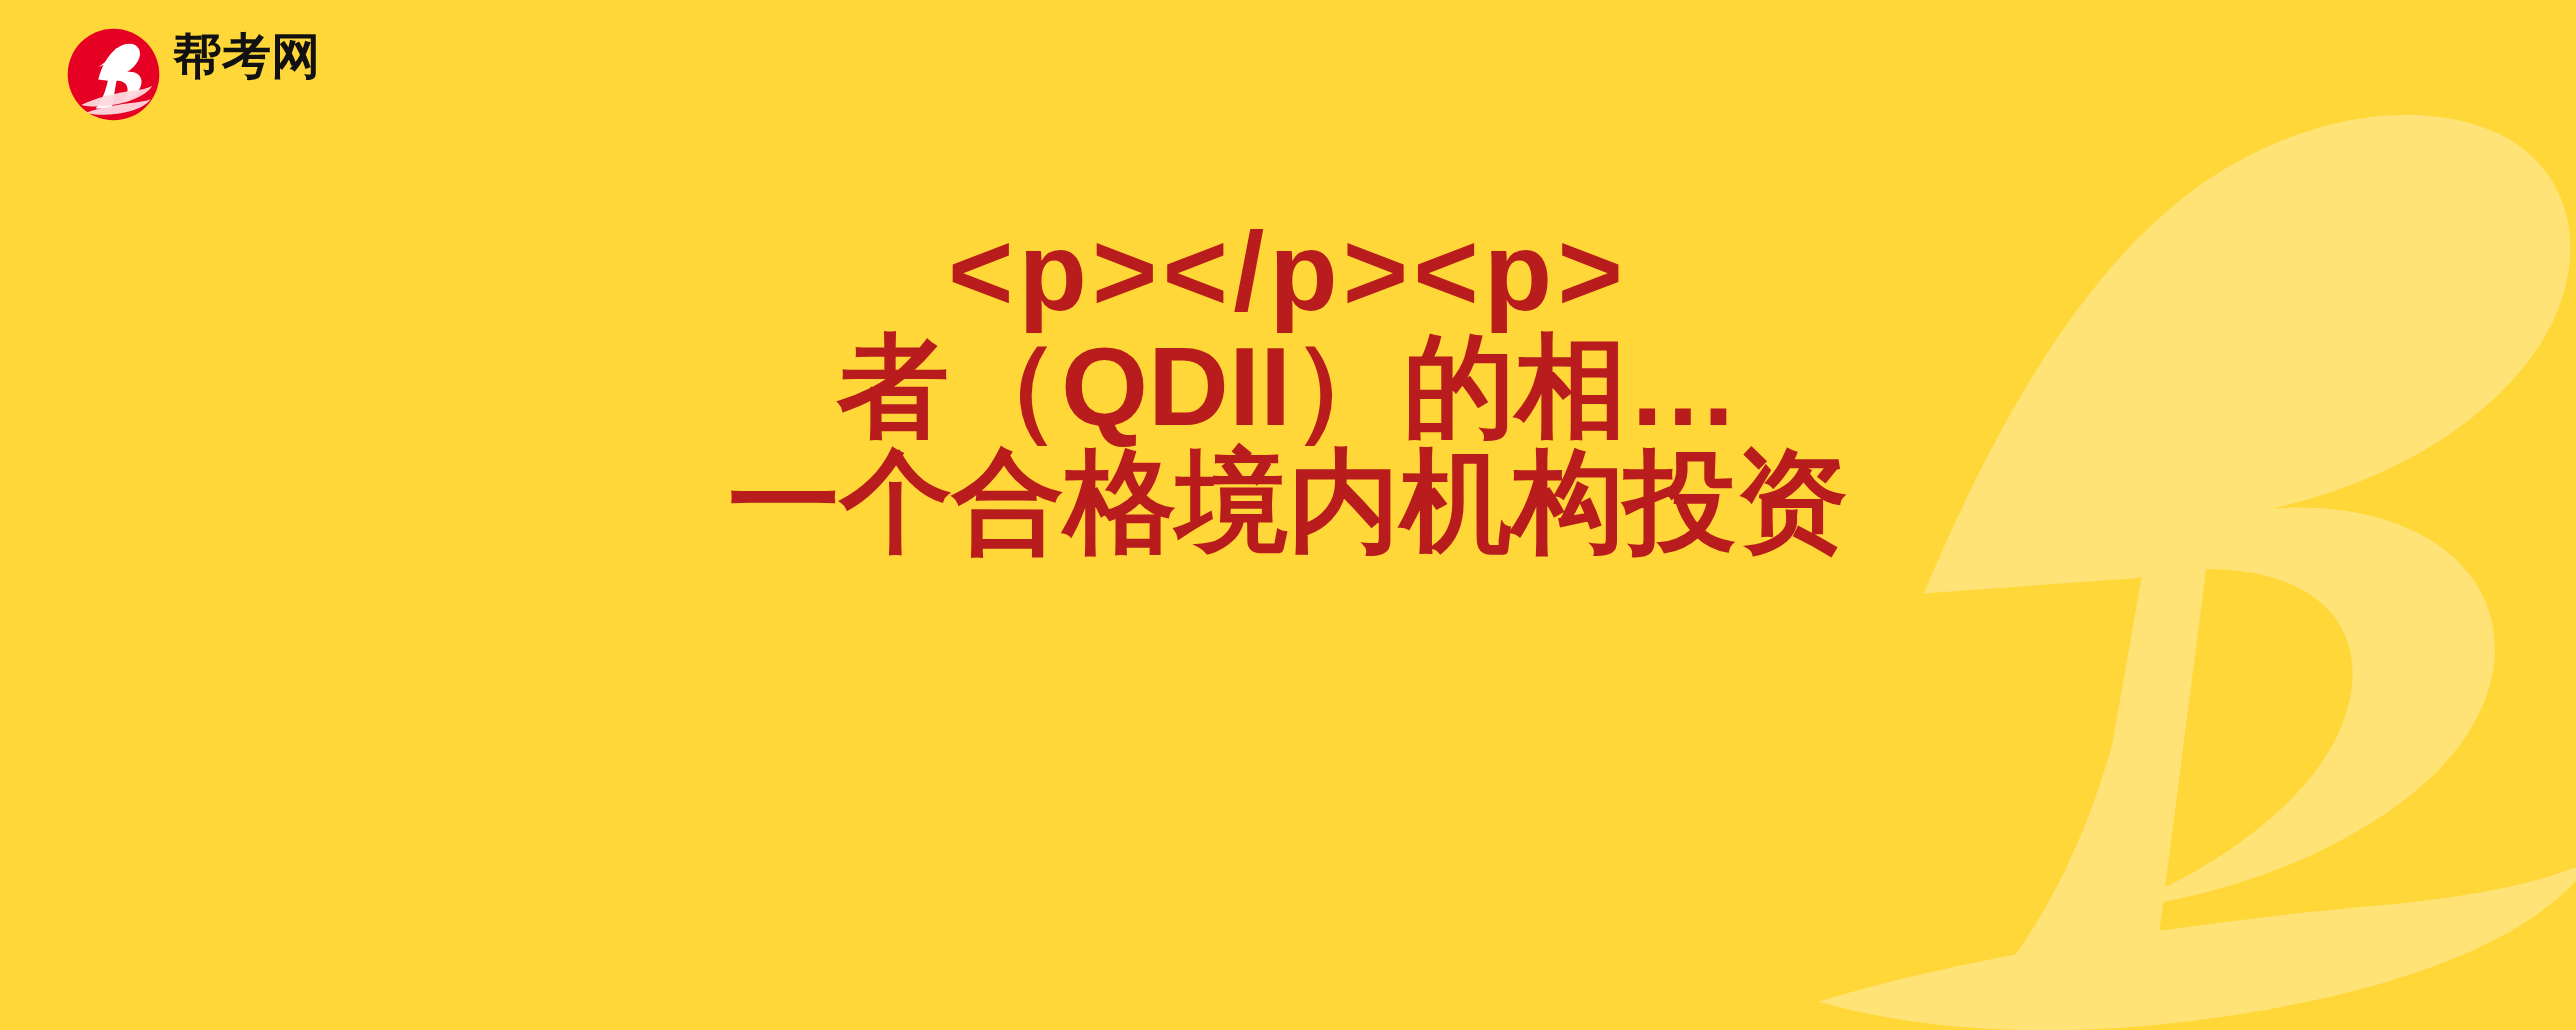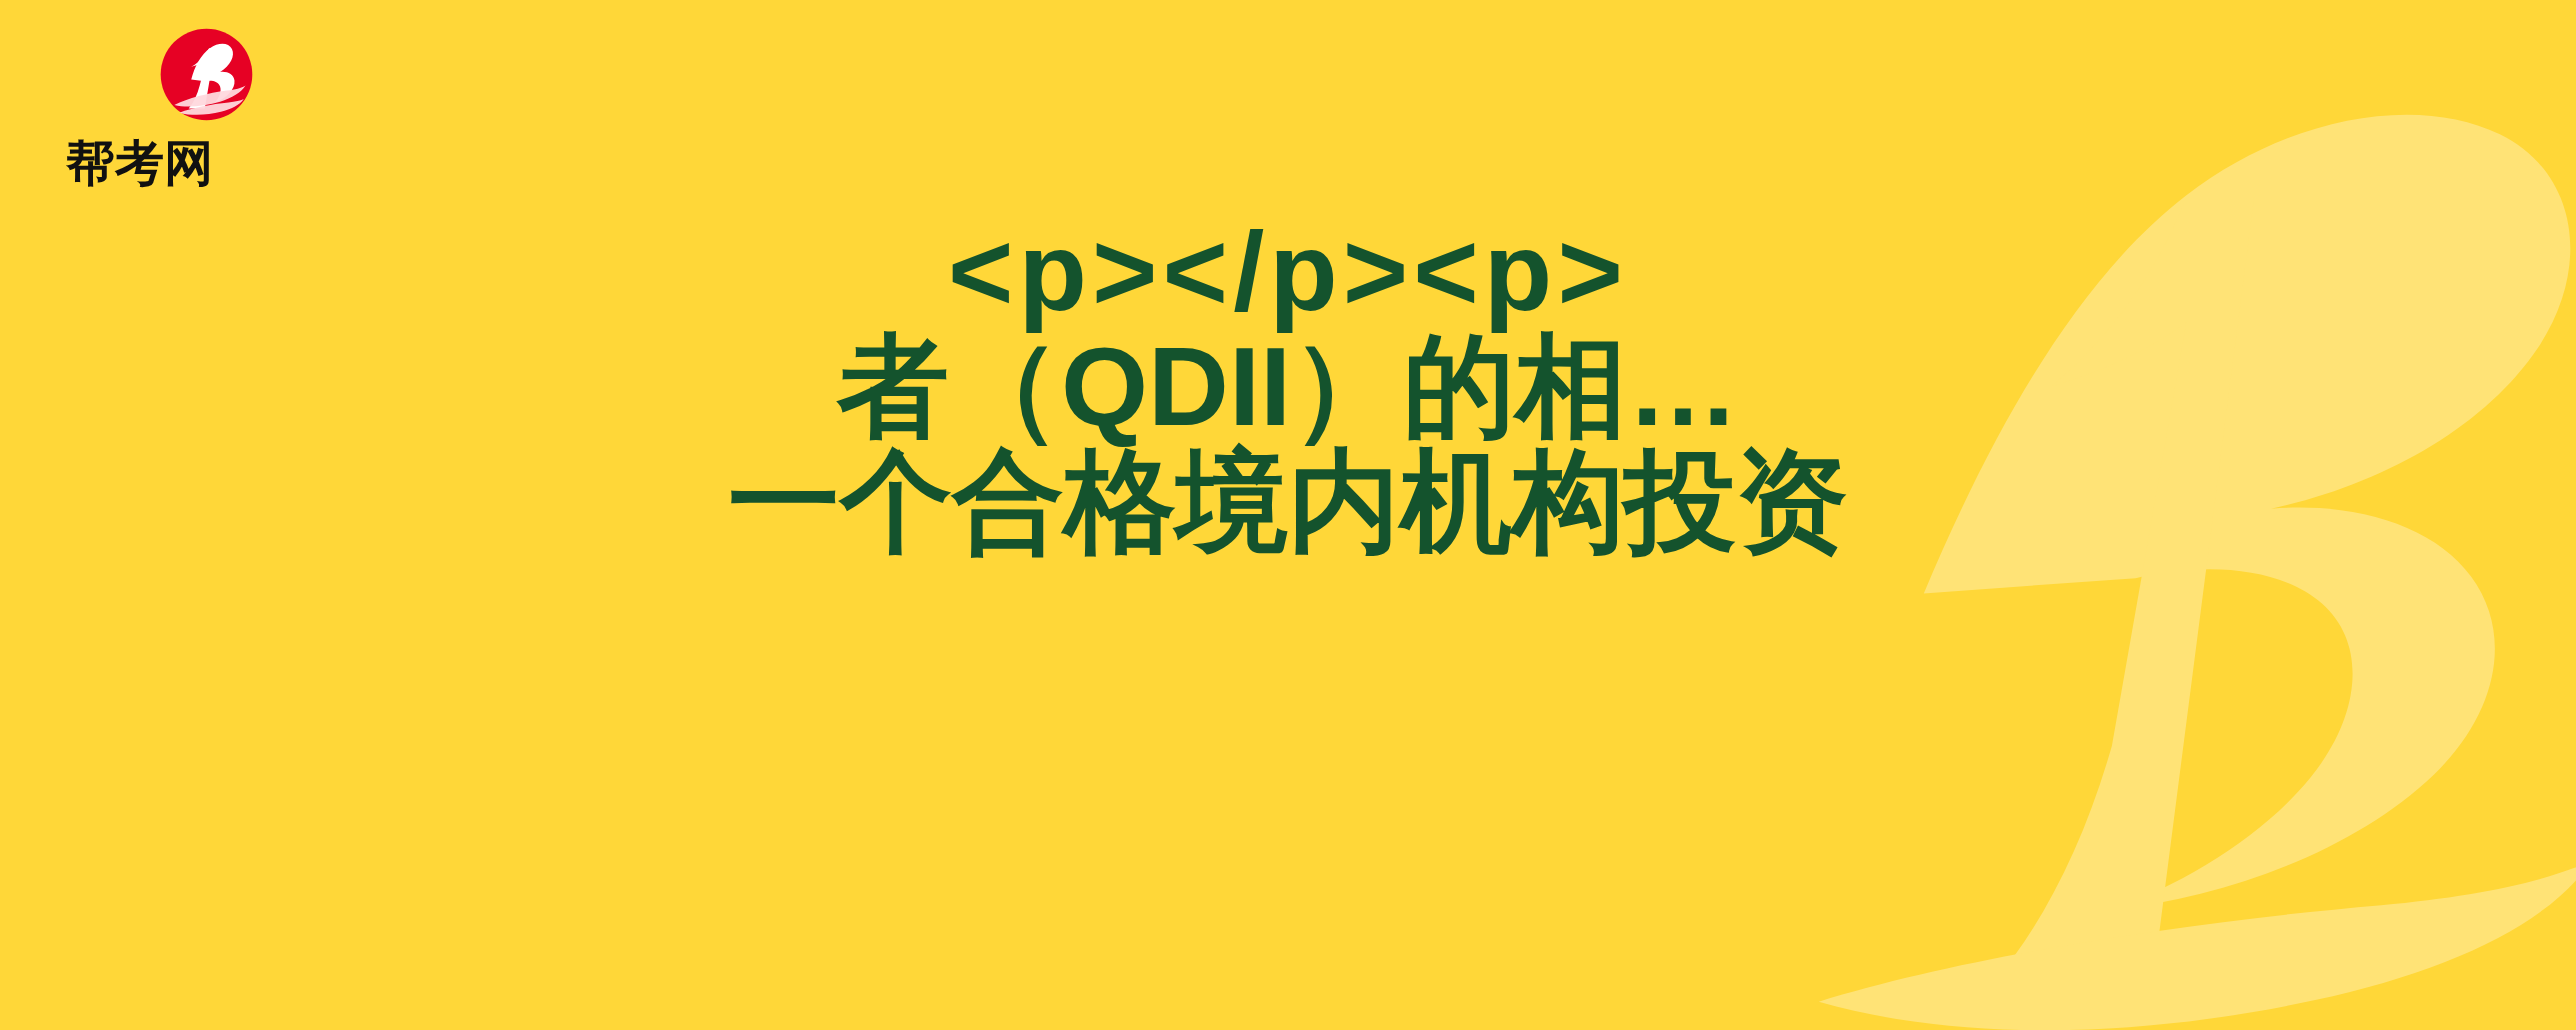--- a/index.html
+++ b/index.html
@@ -31,45 +31,44 @@
     pointer-events: none;
     z-index: 0;
   }
 
   
   #logo {
     position: absolute;
     left: 66px;
     top: 27px;
     display: flex;
-    align-items: flex-end;
+    align-items: flex-start;
     gap: 12px;
     z-index: 3;
-    flex-direction: column;
   }
   #logo-mark {
     width: 95px;
     height: 95px;
     flex: 0 0 95px;
     display: block;
   }
   #logo-wordmark {
     display: block;
     height: 58px;
   }
 
   
   #headline {
     position: absolute;
     left: 0;
     right: 0;
     top: 214px;
     z-index: 2;
     text-align: center;
-    color: #14532d;
+    color: #b91c1c;
     font-weight: 700;
     font-size: 112px;
     line-height: 115px;
     letter-spacing: 0px;
     padding: 0 153px;
     box-sizing: border-box;
   }
   #headline .line {
     display: block;
     white-space: nowrap;

